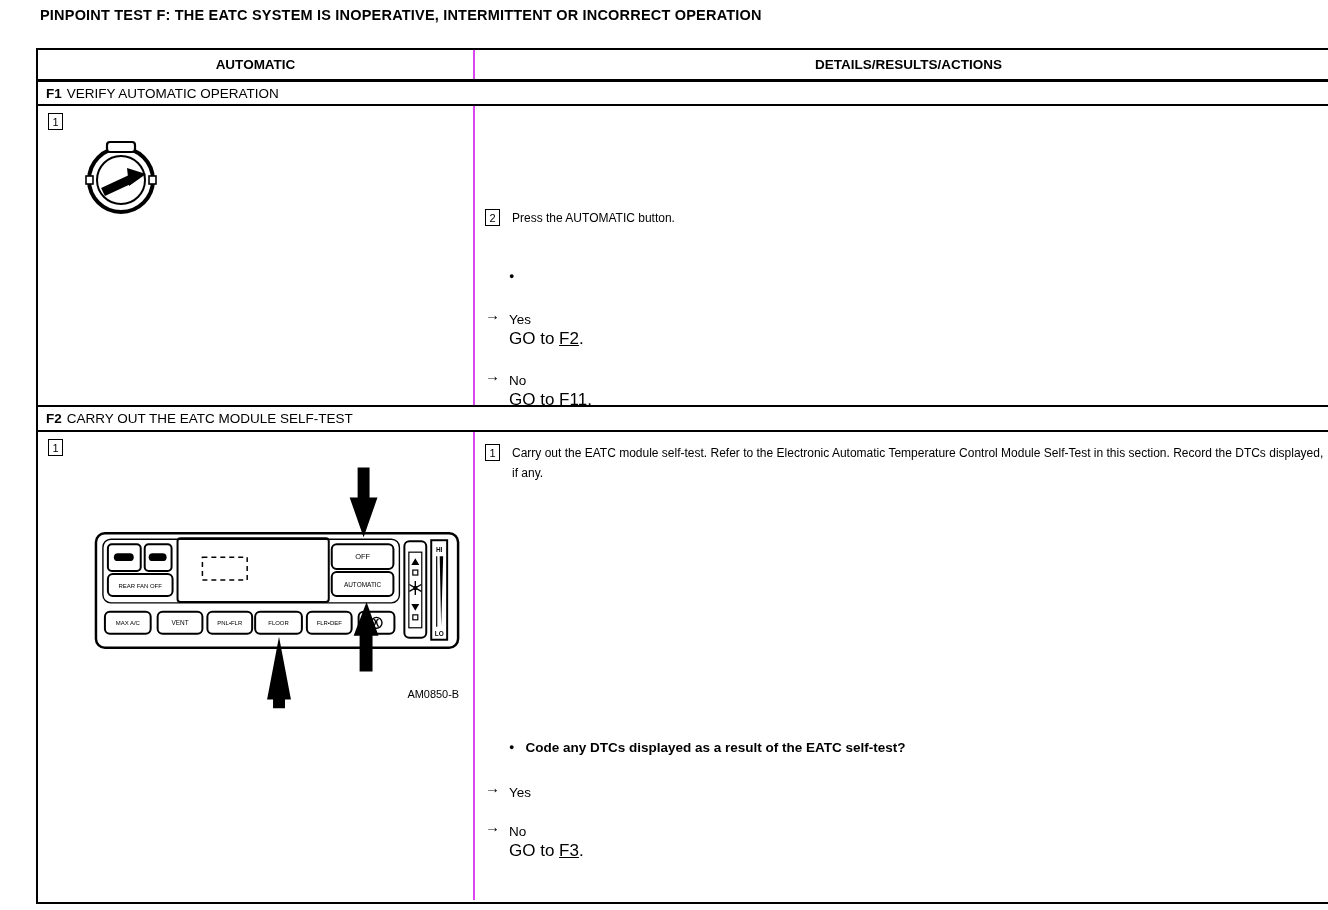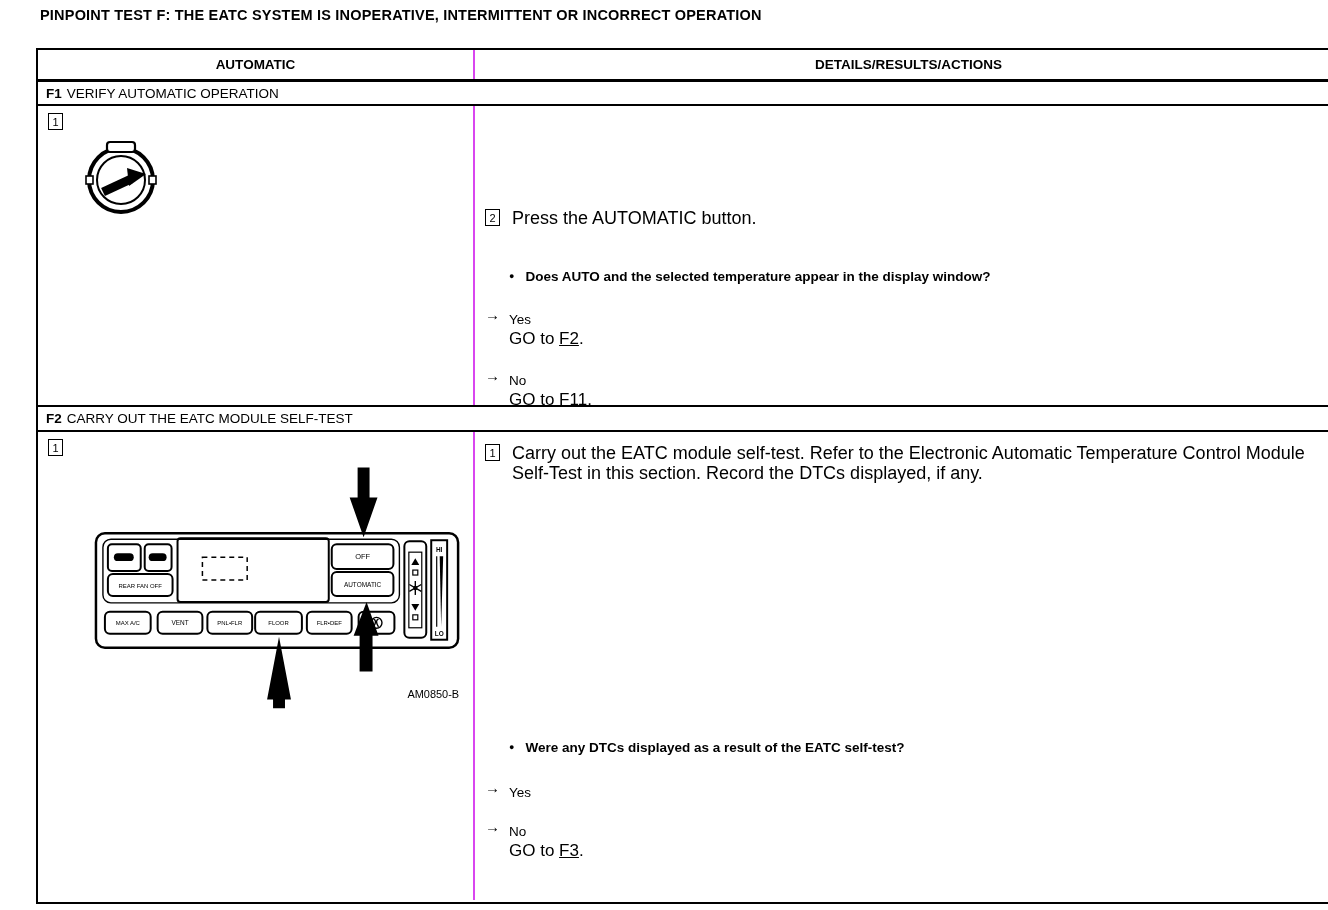--- a/index.html
+++ b/index.html
@@ -31,21 +31,21 @@
   .trow .tid { font-weight:bold; margin-right:5px; }
   .body-f1 { height:301px; }
   .body-f2 { height:470px; }
   .cell-pad { padding:6px 10px; }
   .steprow { display:flex; align-items:flex-start; }
   .stepbox {
     flex:none; display:inline-flex; align-items:center; justify-content:center;
     width:15px; height:17px; border:1.5px solid #000; font-size:11px;
     margin-right:12px; margin-top:1px;
   }
-  .steptext { font-size:18px; line-height:20px; max-width:820px; }
+  .steptext { font-size:12px; line-height:20px; max-width:820px; }
   .bullet { display:flex; margin-left:24px; }
   .bullet .dot { font-size:9px; line-height:19px; margin-right:11px; }
   .bullet .q { font-weight:bold; font-size:13.5px; line-height:19px; }
   .dec { position:relative; padding-left:24px; }
   .dec .res-arrow { position:absolute; left:0; top:-5px; font-size:15px; }
   .dec .dec-label { font-weight:normal; font-size:13.5px; line-height:18px; }
   .dec .dec-action { font-size:17px; line-height:20px; max-width:810px; }
   .lnk { text-decoration:underline; color:#000; cursor:pointer; }
   
   .f1r-step { margin-top:96px; }
@@ -96,21 +96,20 @@
         </svg>
       </div>
 
       <div class="cell-r cell-pad">
         <div class="steprow f1r-step">
           <span class="stepbox">2</span>
           <span class="steptext">Press the AUTOMATIC button.</span>
         </div>
         <div class="bullet f1r-bullet">
           <span class="dot">●</span>
-          <span class="q">Does AUTO and the selected temperature appear in the display window?</span>
         </div>
         <div class="dec f1r-yes">
           <span class="res-arrow">→</span>
           <div class="dec-label">Yes</div>
           <div class="dec-action">
             <span>GO to </span><a class="lnk">F2</a><span>.</span>
           </div>
         </div>
         <div class="dec f1r-no">
           <span class="res-arrow">→</span>
@@ -199,21 +198,21 @@
         </svg>
       </div>
 
       <div class="cell-r cell-pad">
         <div class="steprow f2r-step">
           <span class="stepbox">1</span>
           <span class="steptext">Carry out the EATC module self-test. Refer to the Electronic Automatic Temperature Control Module Self-Test in this section. Record the DTCs displayed, if any.</span>
         </div>
         <div class="bullet f2r-bullet">
           <span class="dot">●</span>
-          <span class="q">Were any DTCs displayed as a result of the EATC self-test?</span>
+          <span class="q">Code any DTCs displayed as a result of the EATC self-test?</span>
         </div>
         <div class="dec f2r-yes">
           <span class="res-arrow">→</span>
           <div class="dec-label">Yes</div>
         </div>
         <div class="dec f2r-no">
           <span class="res-arrow">→</span>
           <div class="dec-label">No</div>
           <div class="dec-action">
             <span>GO to </span><a class="lnk">F3</a><span>.</span>

